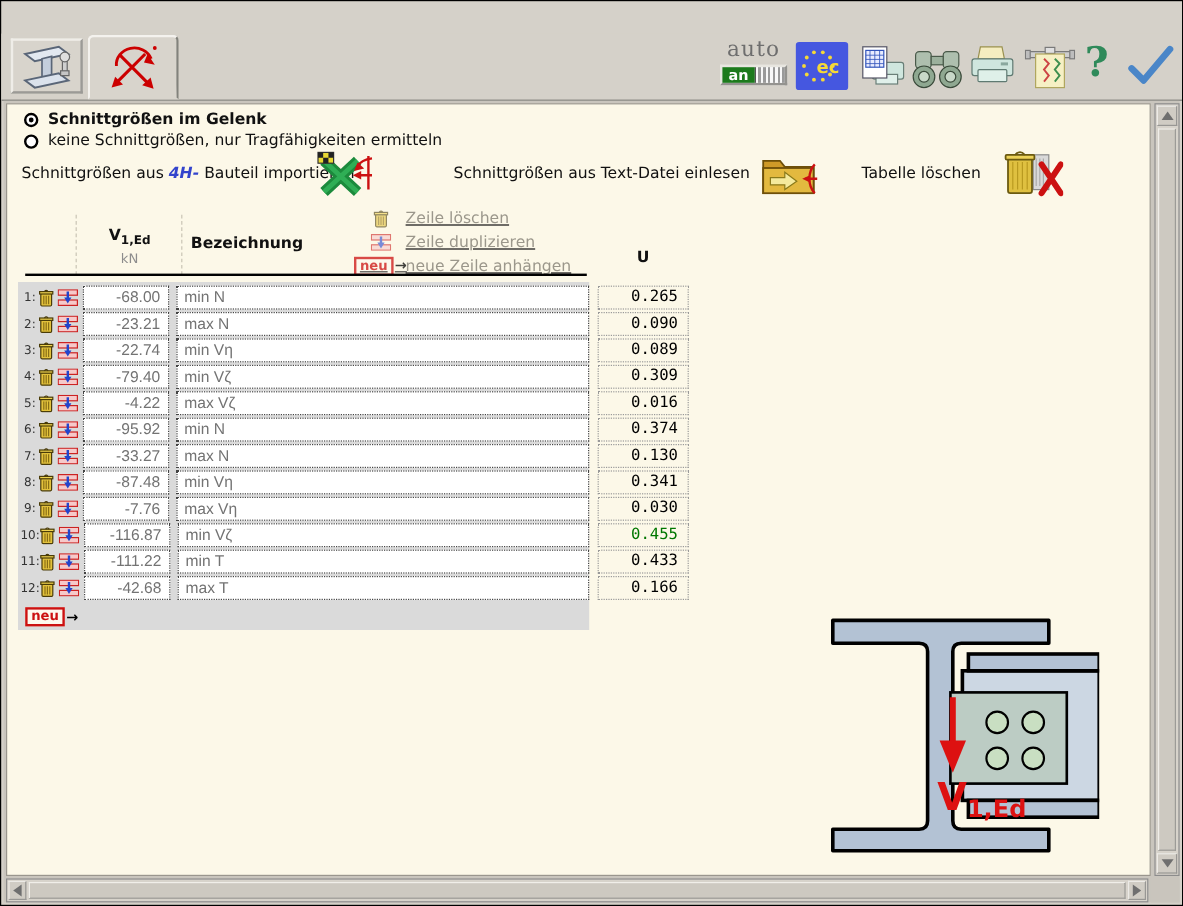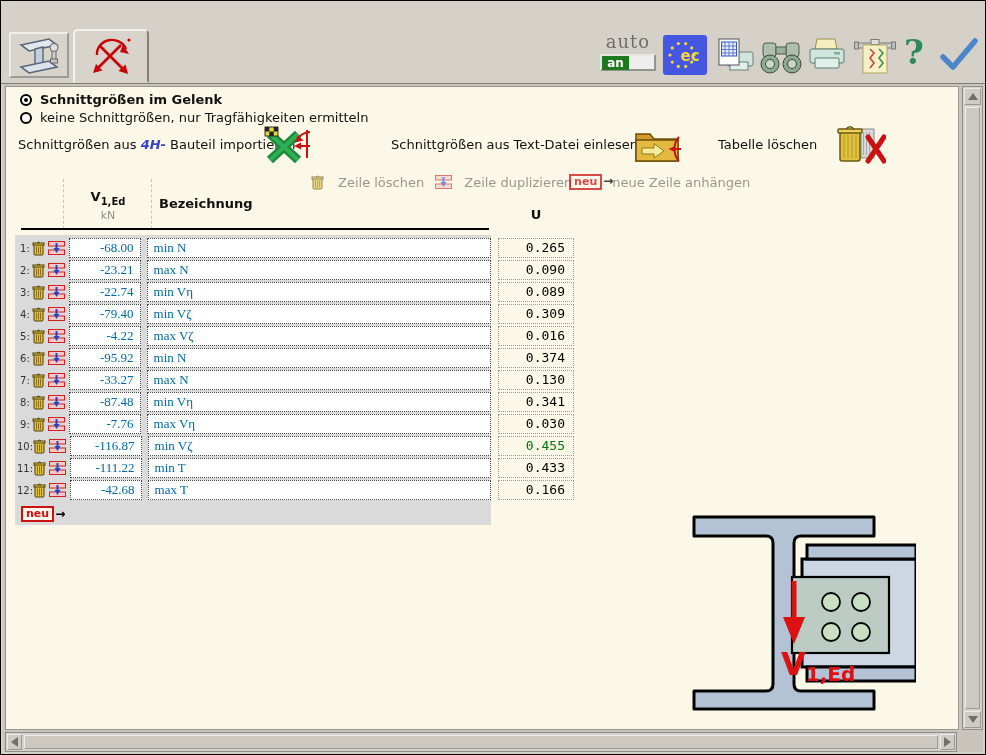--- a/index.html
+++ b/index.html
@@ -15,21 +15,21 @@
   .ctl.max{width:11px;height:11px;border:1.5px solid #c9c9c9;}
   
   .toolbar{position:absolute;left:0;top:27px;right:0;height:56px;background:#d5d1c9;border-bottom:1px solid #7d7d78;}
   .tab{position:absolute;display:flex;align-items:center;justify-content:center;cursor:pointer;}
   .tab.geom{left:8px;top:4px;width:60px;height:46px;background:#d8d4cc;border:2px outset #efede8;}
   .tab.forces{left:72px;top:1px;width:76px;height:54px;background:#d8d4cc;
               border:2px solid;border-color:#f4f2ee #82827c #d8d4cc #f4f2ee;border-radius:5px 5px 0 0;}
   .tbtn{position:absolute;cursor:pointer;}
   .autobox{left:596px;top:4px;width:62px;text-align:center;}
   .autoword{font-family:"DejaVu Serif",serif;font-size:18px;color:#6e6e6e;letter-spacing:1px;line-height:20px;}
-  .autoswitch{margin:2px auto 0;width:56px;height:17px;border:2px outset #e8e6e0;display:flex;background:#eee;flex-direction:column;}
+  .autoswitch{margin:2px auto 0;width:56px;height:17px;border:2px outset #e8e6e0;display:flex;background:#eee;}
   .auto-on{width:27px;background:#1c7a1c;color:#fff;font-size:12px;font-weight:bold;
            display:flex;align-items:center;justify-content:center;}
   .auto-stripes{flex:1;background:repeating-linear-gradient(90deg,#f8f8f8 0 2px,#9a9a9a 2px 4px);border-left:1px solid #555;}
   .helpq{font-family:"DejaVu Serif",serif;font-weight:bold;font-size:34px;color:#2f8a5a;line-height:40px;}
   
   .content{position:absolute;left:2px;top:83px;right:2px;bottom:2px;background:#c9c5bd;}
   .canvas{position:absolute;left:2px;top:2px;right:24px;bottom:22px;background:#fcf8e8;border:1px solid #9a968e;overflow:hidden;}
   
   .optrow{position:absolute;left:14px;display:flex;align-items:center;gap:8px;font-size:13px;}
   .radio{width:12px;height:12px;border:2px solid #000;border-radius:50%;background:#fff;position:relative;flex:0 0 auto;}
@@ -38,33 +38,33 @@
   
   .actlabel{position:absolute;top:50px;font-size:13px;white-space:nowrap;}
   .brand{color:#3344cc;font-style:italic;font-weight:bold;}
   .actbtn{position:absolute;cursor:pointer;}
   
   .hdr{position:absolute;font-size:13px;font-weight:bold;text-align:center;}
   .hdr .sub{font-size:10px;}
   .unit{position:absolute;font-size:11px;color:#8d8d8d;font-weight:normal;text-align:center;}
   .hsep{position:absolute;width:1px;height:50px;top:92px;border-left:1px dashed #c9c4b4;}
   .headline{position:absolute;left:15px;top:141px;width:468px;height:2px;background:#000;}
-  .legend{position:absolute;left:296px;top:87px;display:flex;flex-direction:row;gap:4px;}
+  .legend{position:absolute;left:296px;top:87px;display:flex;flex-direction:column;gap:4px;text-decoration:underline;}
   .legrow{display:flex;align-items:center;height:16px;}
   .legicon{width:30px;display:flex;justify-content:center;opacity:.6;}
   .legtext{color:#9b978b;font-size:13px;margin-left:6px;white-space:nowrap;}
   
   .panel{position:absolute;left:9px;top:148px;width:476px;height:290px;background:#dadada;padding:3px 0 0 2px;}
   .trow{display:flex;align-items:center;height:20px;margin-bottom:2px;}
   .rnr{width:16px;font-size:10px;color:#333;text-align:right;padding-right:2px;}
   .rbtn{display:flex;align-items:center;justify-content:center;cursor:pointer;}
   .rbtn.t{width:15px;}
   .rbtn.d{width:19px;margin-left:2px;margin-right:4px;}
   .vfield,.nfield{height:20px;background:#fff;border:1px dotted #444;
-      font-family:Liberation Serif, serif;font-size:13px;color:#0369a1;line-height:18px;cursor:text;}
+      font-family:Liberation Sans, sans-serif;font-size:13px;color:#737373;line-height:18px;cursor:text;}
   .vfield{width:78px;text-align:right;padding-right:6px;}
   .nfield{width:377px;margin-left:6px;padding-left:6px;}
   .newrow{display:inline-flex;align-items:center;margin:4px 0 0 4px;cursor:pointer;}
   .neubox{border:2px solid #cc1111;color:#cc1111;background:#fdf8ee;font-size:11px;font-weight:bold;
           padding:0 3px;line-height:12px;}
   .neuarrow{color:#000;font-weight:bold;font-size:12px;margin-left:1px;}
   .ucol{position:absolute;left:492px;top:151px;display:flex;flex-direction:column;gap:2px;justify-content:flex-end;}
   .ucell{width:76px;height:20px;border:1px dotted #999;background:#fcf8e8;text-align:right;padding-right:8px;
          font-family:"DejaVu Sans Mono",monospace;font-size:13px;color:#000;line-height:18px;}
   .ucell.green{color:#007700;}
@@ -220,21 +220,21 @@
           <rect x="1" y="3" width="13" height="9" fill="#e8d833" stroke="#333"></rect>
           <path d="M1,3h4.3v4.5h-4.3z M9.7,3h4.3v4.5h-4.3z M5.3,7.5h4.4v4.5h-4.4z" fill="#222"></path>
           <line x1="43" y1="6" x2="43" y2="34" stroke="#cc1111" stroke-width="2"></line>
           <line x1="46" y1="22" x2="34" y2="22" stroke="#cc1111" stroke-width="2"></line>
           <polygon points="30,22 37,18.5 37,25.5" fill="#cc1111"></polygon>
           <path d="M46,8 Q37,9 33.5,15" fill="none" stroke="#cc1111" stroke-width="2"></path>
           <polygon points="31,18.5 39.5,16.5 34,11.5" fill="#cc1111"></polygon>
         </svg>
       </div>
 
-      <div class="actlabel" style="left:385px;">Schnittgrößen aus Text-Datei einlesen</div>
+      <div class="actlabel" style="left:372px;">Schnittgrößen aus Text-Datei einlesen</div>
       <div class="actbtn" style="left:628px;top:40px;">
         <svg width="48" height="36" viewBox="0 0 48 36">
           <path d="M2,7 h14 l4,5 h24 v22 h-42 z" fill="#cf9a28" stroke="#6e4f08" stroke-width="1.5"></path>
           <rect x="2" y="13" width="42" height="21" fill="#e3b93f" stroke="#6e4f08" stroke-width="1.5"></rect>
           <polygon points="8,21 20,21 20,16.5 30,24 20,31 20,27 8,27" fill="#f4ea9c" stroke="#8a7a1a"></polygon>
           <path d="M45,10 C39,16 39,28 45,34" fill="none" stroke="#cc1111" stroke-width="2"></path>
           <line x1="47" y1="22" x2="37" y2="22" stroke="#cc1111" stroke-width="2"></line>
           <polygon points="34.5,22 41,19 41,25" fill="#cc1111"></polygon>
         </svg>
       </div>

